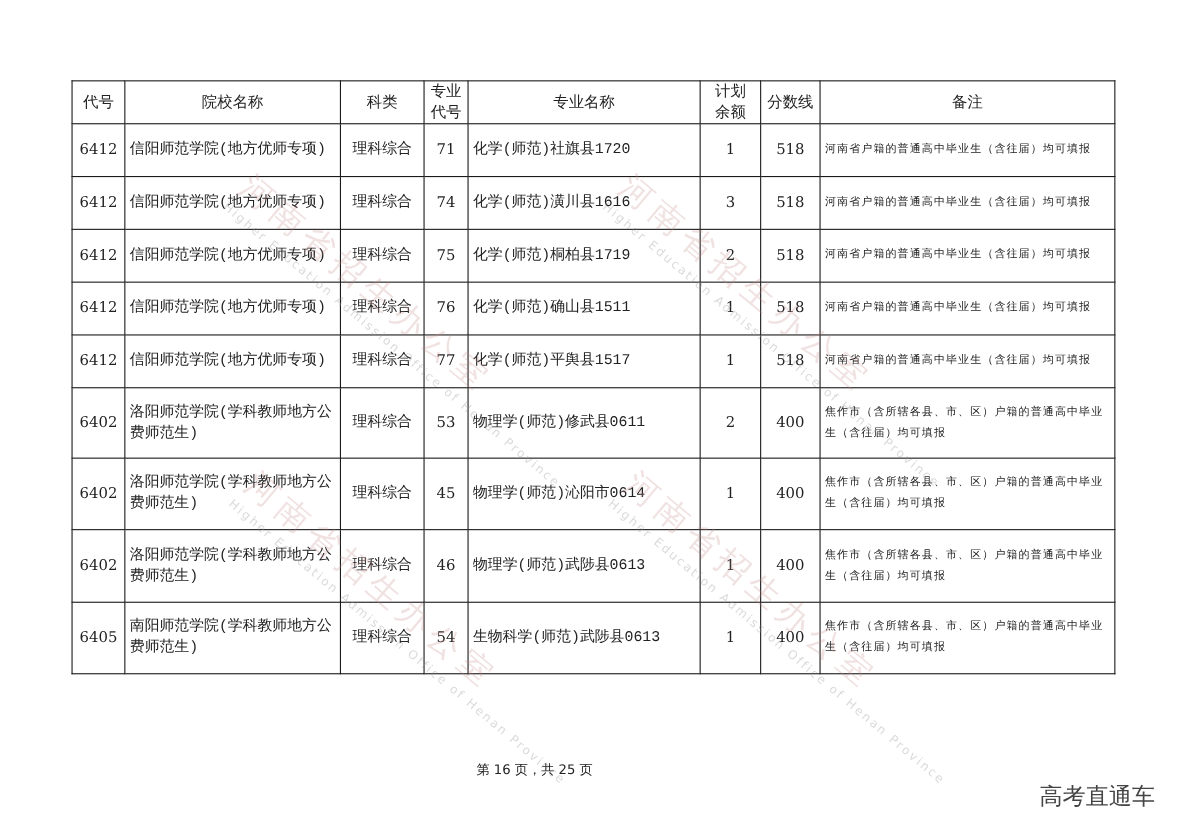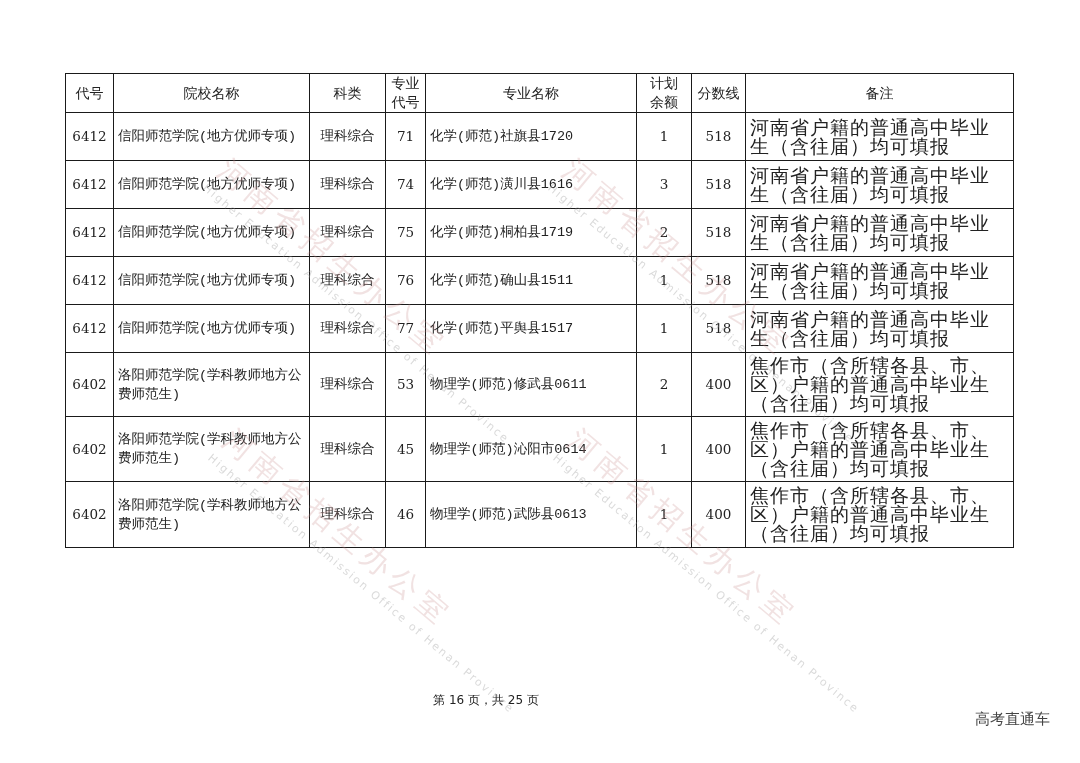--- a/index.html
+++ b/index.html
@@ -16,35 +16,35 @@
       line-height: 19px; overflow: hidden;
     }
     table.main th {
       font-family: "DejaVu Sans", "Liberation Sans", sans-serif; font-weight: normal;
       font-size: 14px; height: 37px; text-align: center; letter-spacing: 0;
     }
     th.spaced { letter-spacing: 12px; }
     th.stack { line-height: 16px; font-size: 13.5px; }
     td.c { text-align: center; }
     td.l { text-align: left; }
-    td.note { font-family: Liberation Sans, sans-serif; font-size: 19px; letter-spacing: 1px; }
+    td.note { font-family: Liberation Mono, monospace; font-size: 10px; letter-spacing: 1px; }
     td.school, td.cat, td.major { font-family: Liberation Mono, monospace; }
     .watermark {
       position: absolute; pointer-events: none; color: rgba(200, 140, 140, 0.25);
       font-family: "DejaVu Sans", sans-serif; transform-origin: left top; white-space: nowrap;
     }
     .wm-cn { font-size: 30px; letter-spacing: 6px; }
     .wm-en { font-size: 11px; letter-spacing: 2px; color: rgba(150,150,150,0.35); }
     .page-num {
       position: absolute; left: 0; width: 972px; top: 692px; text-align: center;
       font-family: "DejaVu Sans", "Liberation Sans", sans-serif; font-size: 12px; color: #222;
     }
     .brand {
       position: absolute; right: 30px; top: 710px;
-      font-family: "DejaVu Sans", "Liberation Sans", sans-serif; font-size: 15px; color: #444;
+      font-family: "DejaVu Sans", "Liberation Sans", sans-serif; font-size: 21px; color: #444;
     }
   </style>
 </head>
 <body>
 
 <table class="main">
   <colgroup>
     <col style="width:48px">
       <col style="width:196px">
       <col style="width:76px">
@@ -146,20 +146,30 @@
     <tr style="height:66px">
       <td class="c">6402</td>
       <td class="l school">洛阳师范学院(学科教师地方公费师范生)</td>
       <td class="c cat">理科综合</td>
       <td class="c">46</td>
       <td class="l major">物理学(师范)武陟县0613</td>
       <td class="c">1</td>
       <td class="c">400</td>
       <td class="l note">焦作市（含所辖各县、市、区）户籍的普通高中毕业生（含往届）均可填报</td>
     </tr>
+    <tr style="height:65px">
+      <td class="c">6405</td>
+      <td class="l school">南阳师范学院(学科教师地方公费师范生)</td>
+      <td class="c cat">理科综合</td>
+      <td class="c">54</td>
+      <td class="l major">生物科学(师范)武陟县0613</td>
+      <td class="c">1</td>
+      <td class="c">400</td>
+      <td class="l note">焦作市（含所辖各县、市、区）户籍的普通高中毕业生（含往届）均可填报</td>
+    </tr>
   </tbody>
 </table>
 
 <div class="watermark" style="left:235px; top:150px; transform: rotate(40deg);">
   <div class="wm-cn">河南省招生办公室</div>
   <div class="wm-en">Higher Education Admission Office of Henan Province</div>
 </div>
 <div class="watermark" style="left:580px; top:150px; transform: rotate(40deg);">
   <div class="wm-cn">河南省招生办公室</div>
   <div class="wm-en">Higher Education Admission Office of Henan Province</div>

